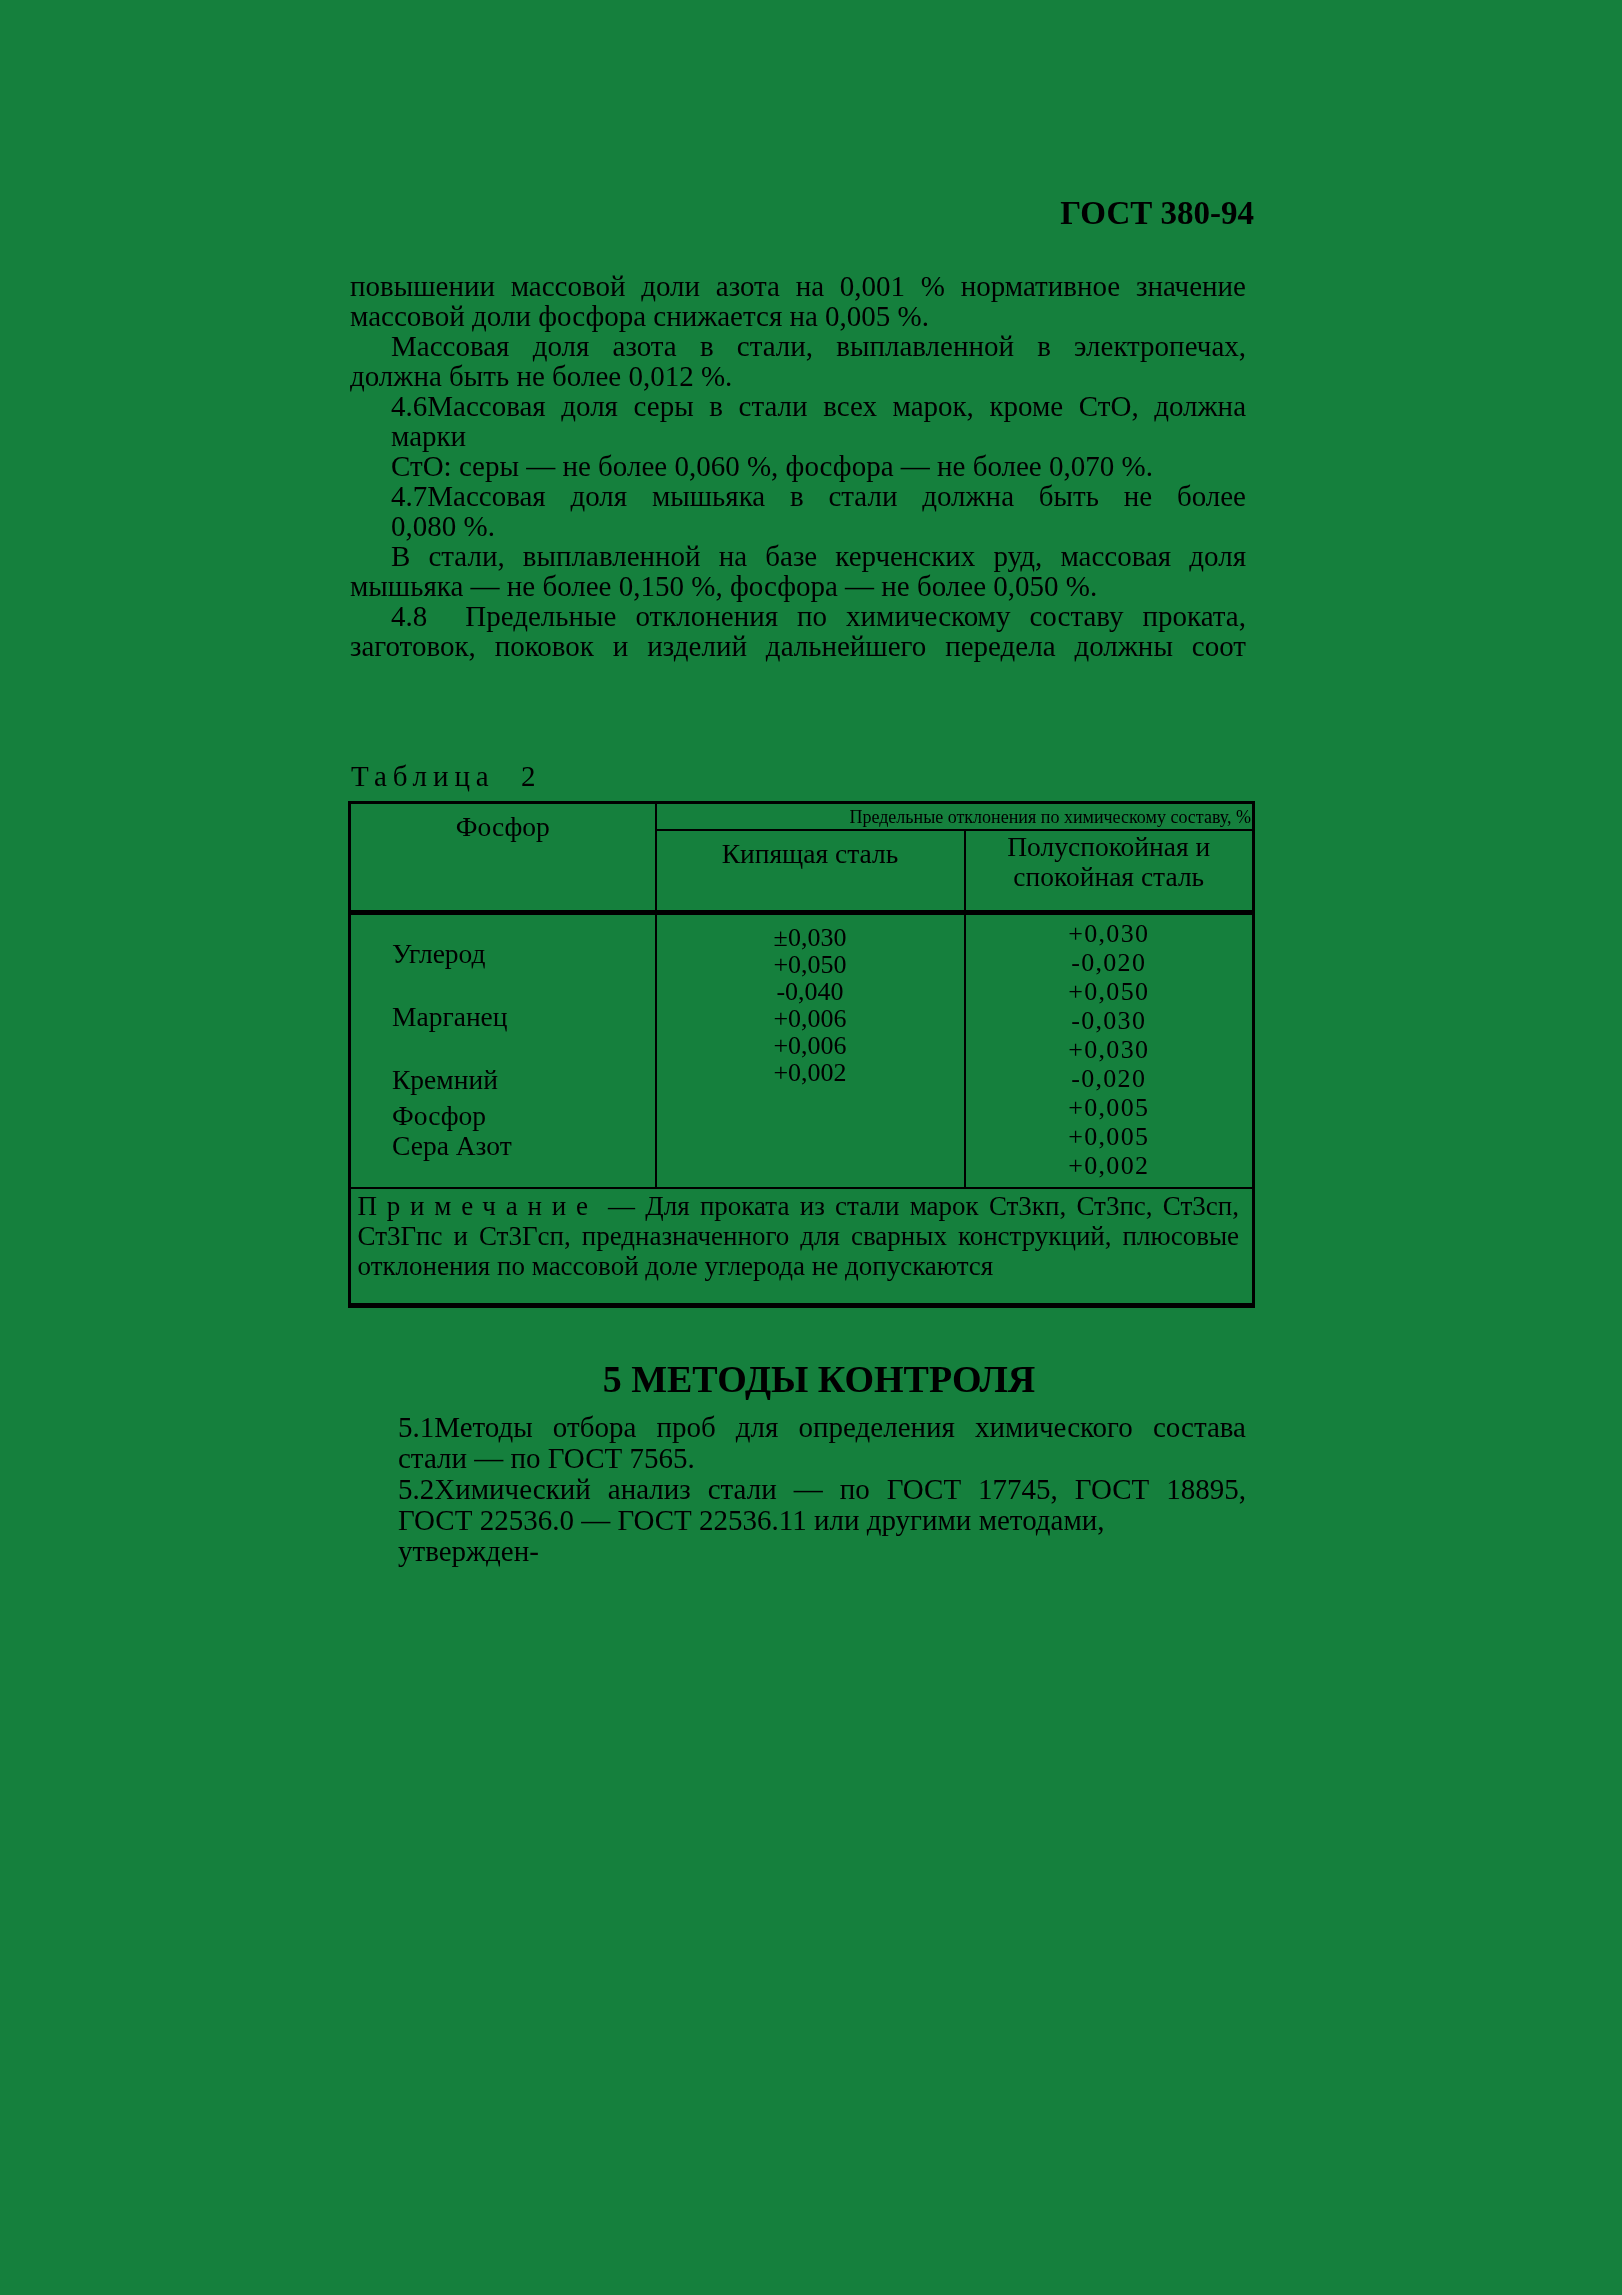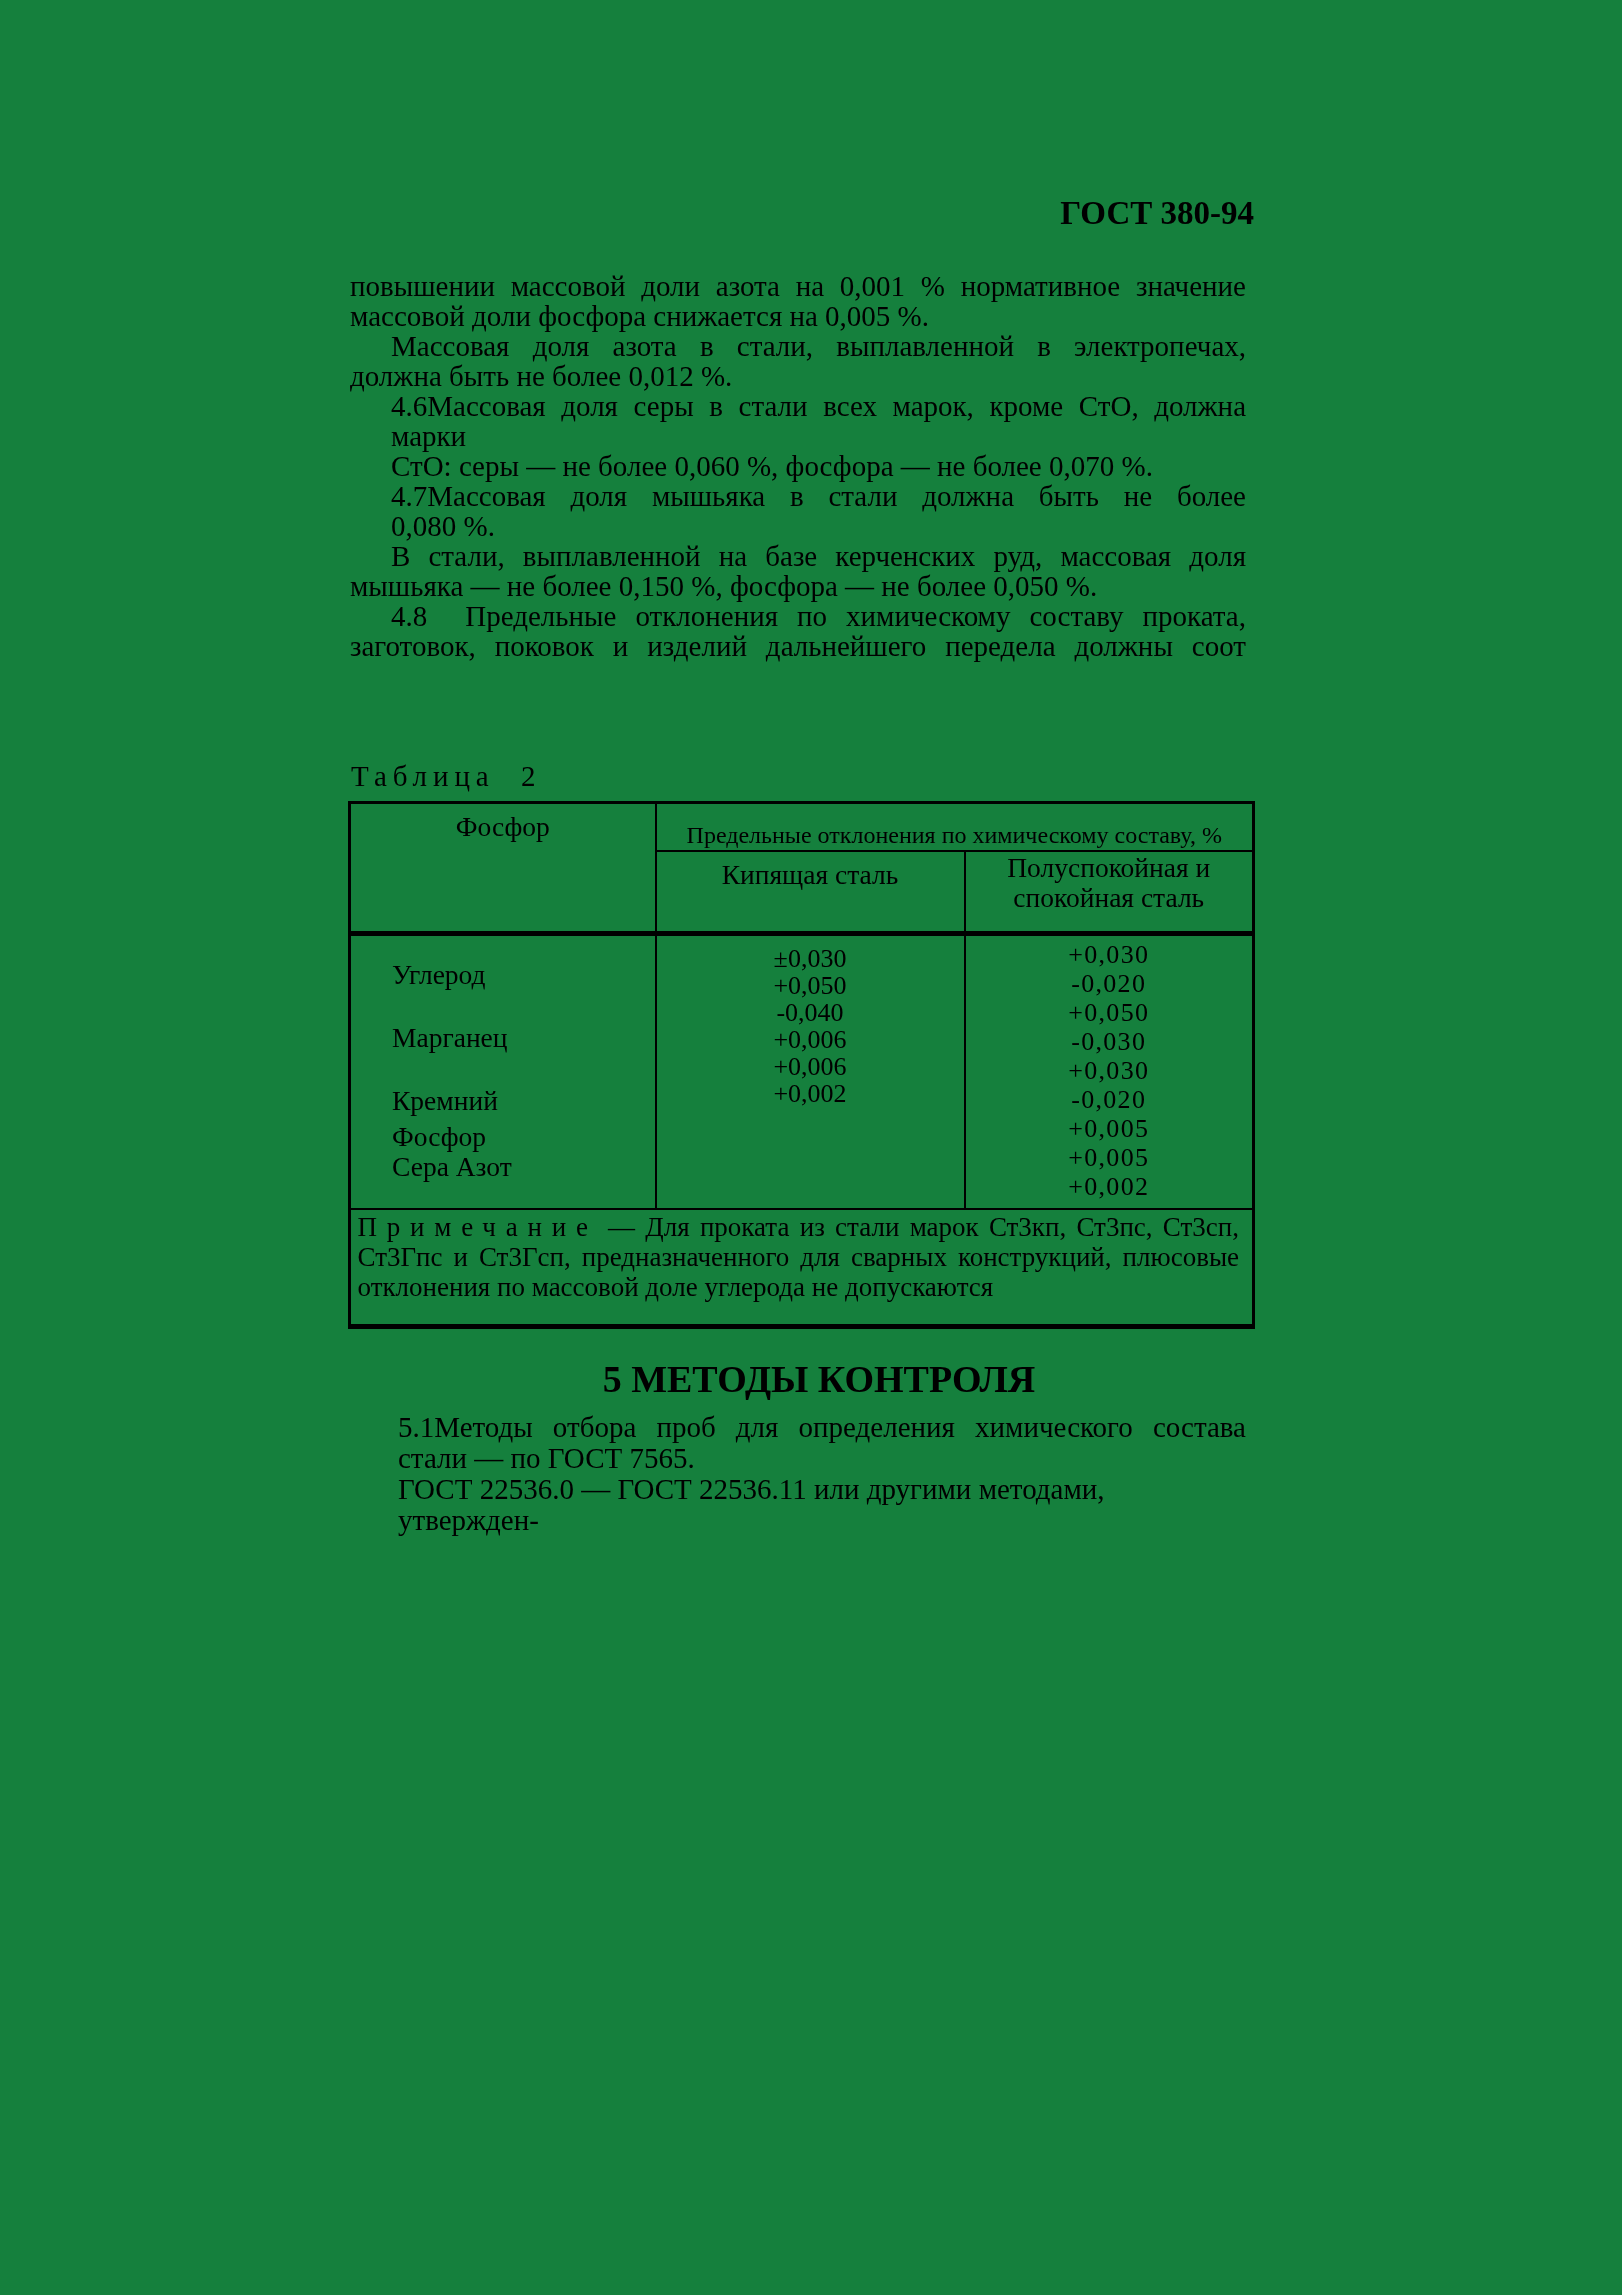--- a/index.html
+++ b/index.html
@@ -59,21 +59,21 @@
     width: 905px;
     border-collapse: collapse;
     table-layout: fixed;
     font-size: 26px;
     border: 3.3px solid #000;
     border-bottom-width: 5.2px;
   }
   table.t2 td { border: 2.6px solid #000; vertical-align: top; }
   tr.t2-body td { border-top-width: 5.2px; }
   td.el-h   { text-align: center; padding-top: 6.5px; height: 37px; font-size: 27.5px; }
-  td.dev-h  { text-align: center; padding-top: 18px;  font-size: 24px; }
+  td.dev-h  { text-align: right; padding-top: 3px;  font-size: 18px; }
   td.boil-h { text-align: center; padding-top: 7px; height: 71px; font-size: 27.5px; }
   td.semi-h { text-align: center; padding-top: 1.3px;  white-space: pre-line; line-height: 30px; font-size: 27.5px; }
   td.el-c   { padding: 23.6px 0 0 41px; line-height: 30px; height: 248px; font-size: 27.5px; }
   td.el-c .gap50 { margin-top: 33px; }
   td.el-c .gap10 { margin-top: 6.5px; }
   td.boil-c { text-align: center; padding-top: 9.2px; line-height: 27px; }
   td.semi-c { text-align: center; padding-top: 3.9px;  line-height: 29px; letter-spacing: 1.3px; }
   td.note-c { padding: 2.6px 13px 0 6.5px; height: 112px; line-height: 30px; font-size: 27px; }
   td.note-c .line { white-space: pre-wrap; }
   td.note-c .line.j { text-align: justify; text-align-last: justify; }
@@ -169,18 +169,19 @@
         </td>
       </tr>
     </tbody>
   </table>
 
   <div class="sec5-heading">5 МЕТОДЫ КОНТРОЛЯ</div>
 
   <div class="sec5">
       <div class="rep j">5.1Методы отбора проб для определения химического состава</div>
       <div class="rep">стали — по ГОСТ 7565.</div>
+      <div class="rep j">5.2Химический анализ стали — по ГОСТ 17745, ГОСТ 18895,</div>
       <div class="rep">ГОСТ 22536.0 — ГОСТ 22536.11 или другими методами,</div>
       <div class="rep">утвержден-</div>
     </div>
 
 </div>
 
 
 </body></html>

